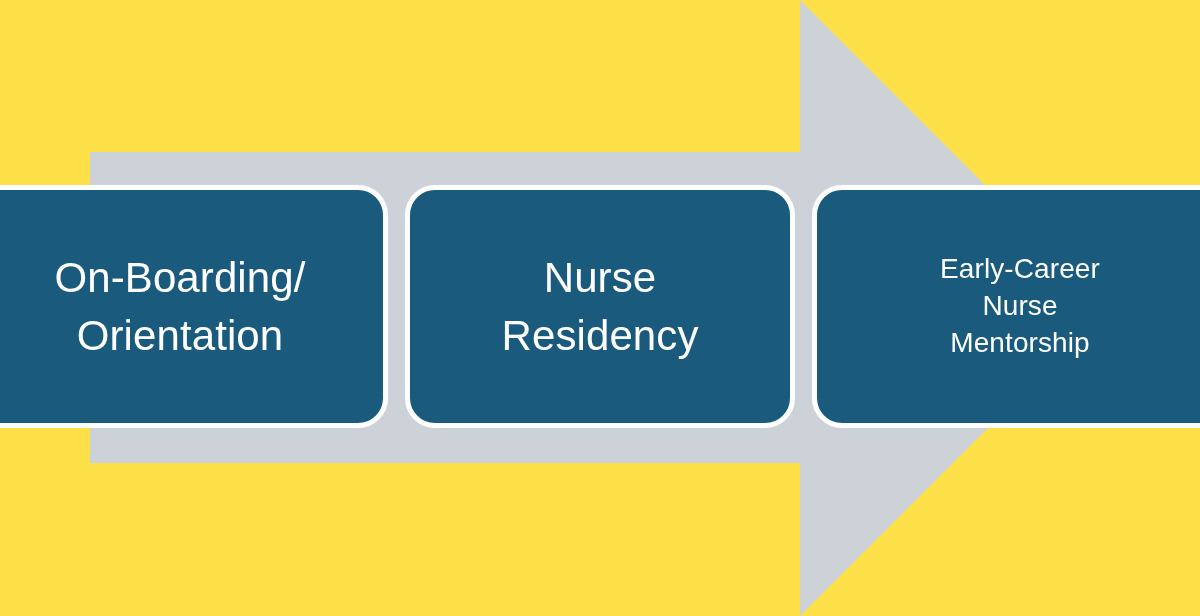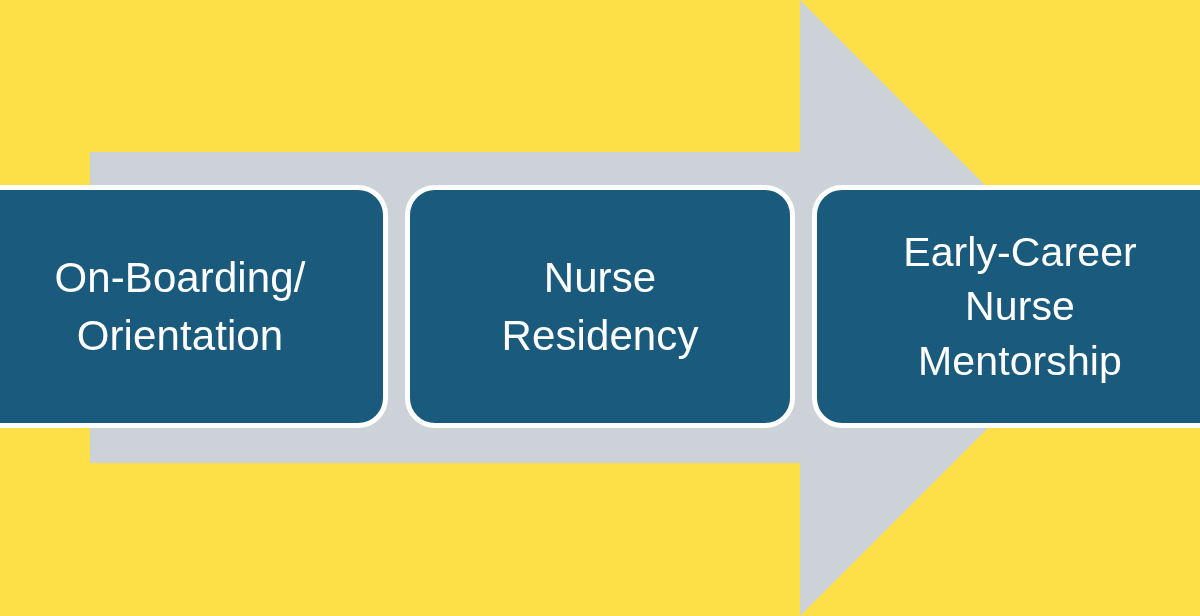--- a/index.html
+++ b/index.html
@@ -61,21 +61,21 @@
     width: 390px;
     height: 243px;
   }
   #stage-box-2 .stage-label { font-size: 42px; }
   #stage-box-3 {
     left: 812px;
     top: 185px;
     width: 416px;
     height: 243px;
   }
-  #stage-box-3 .stage-label { font-size: 41px; line-height: 1.32; }
+  #stage-box-3 .stage-label { font-size: 28px; line-height: 1.32; }
 </style>
 </head>
 <body>
 
 <div id="canvas">
 
   <svg id="arrow-layer" viewBox="0 0 1200 616" width="1200" height="616" xmlns="http://www.w3.org/2000/svg" aria-hidden="true">
     <polygon points="90,152 800,152 800,0 1108,308 800,616 800,463 90,463" fill="#CDD1D8"></polygon>
   </svg>
 

